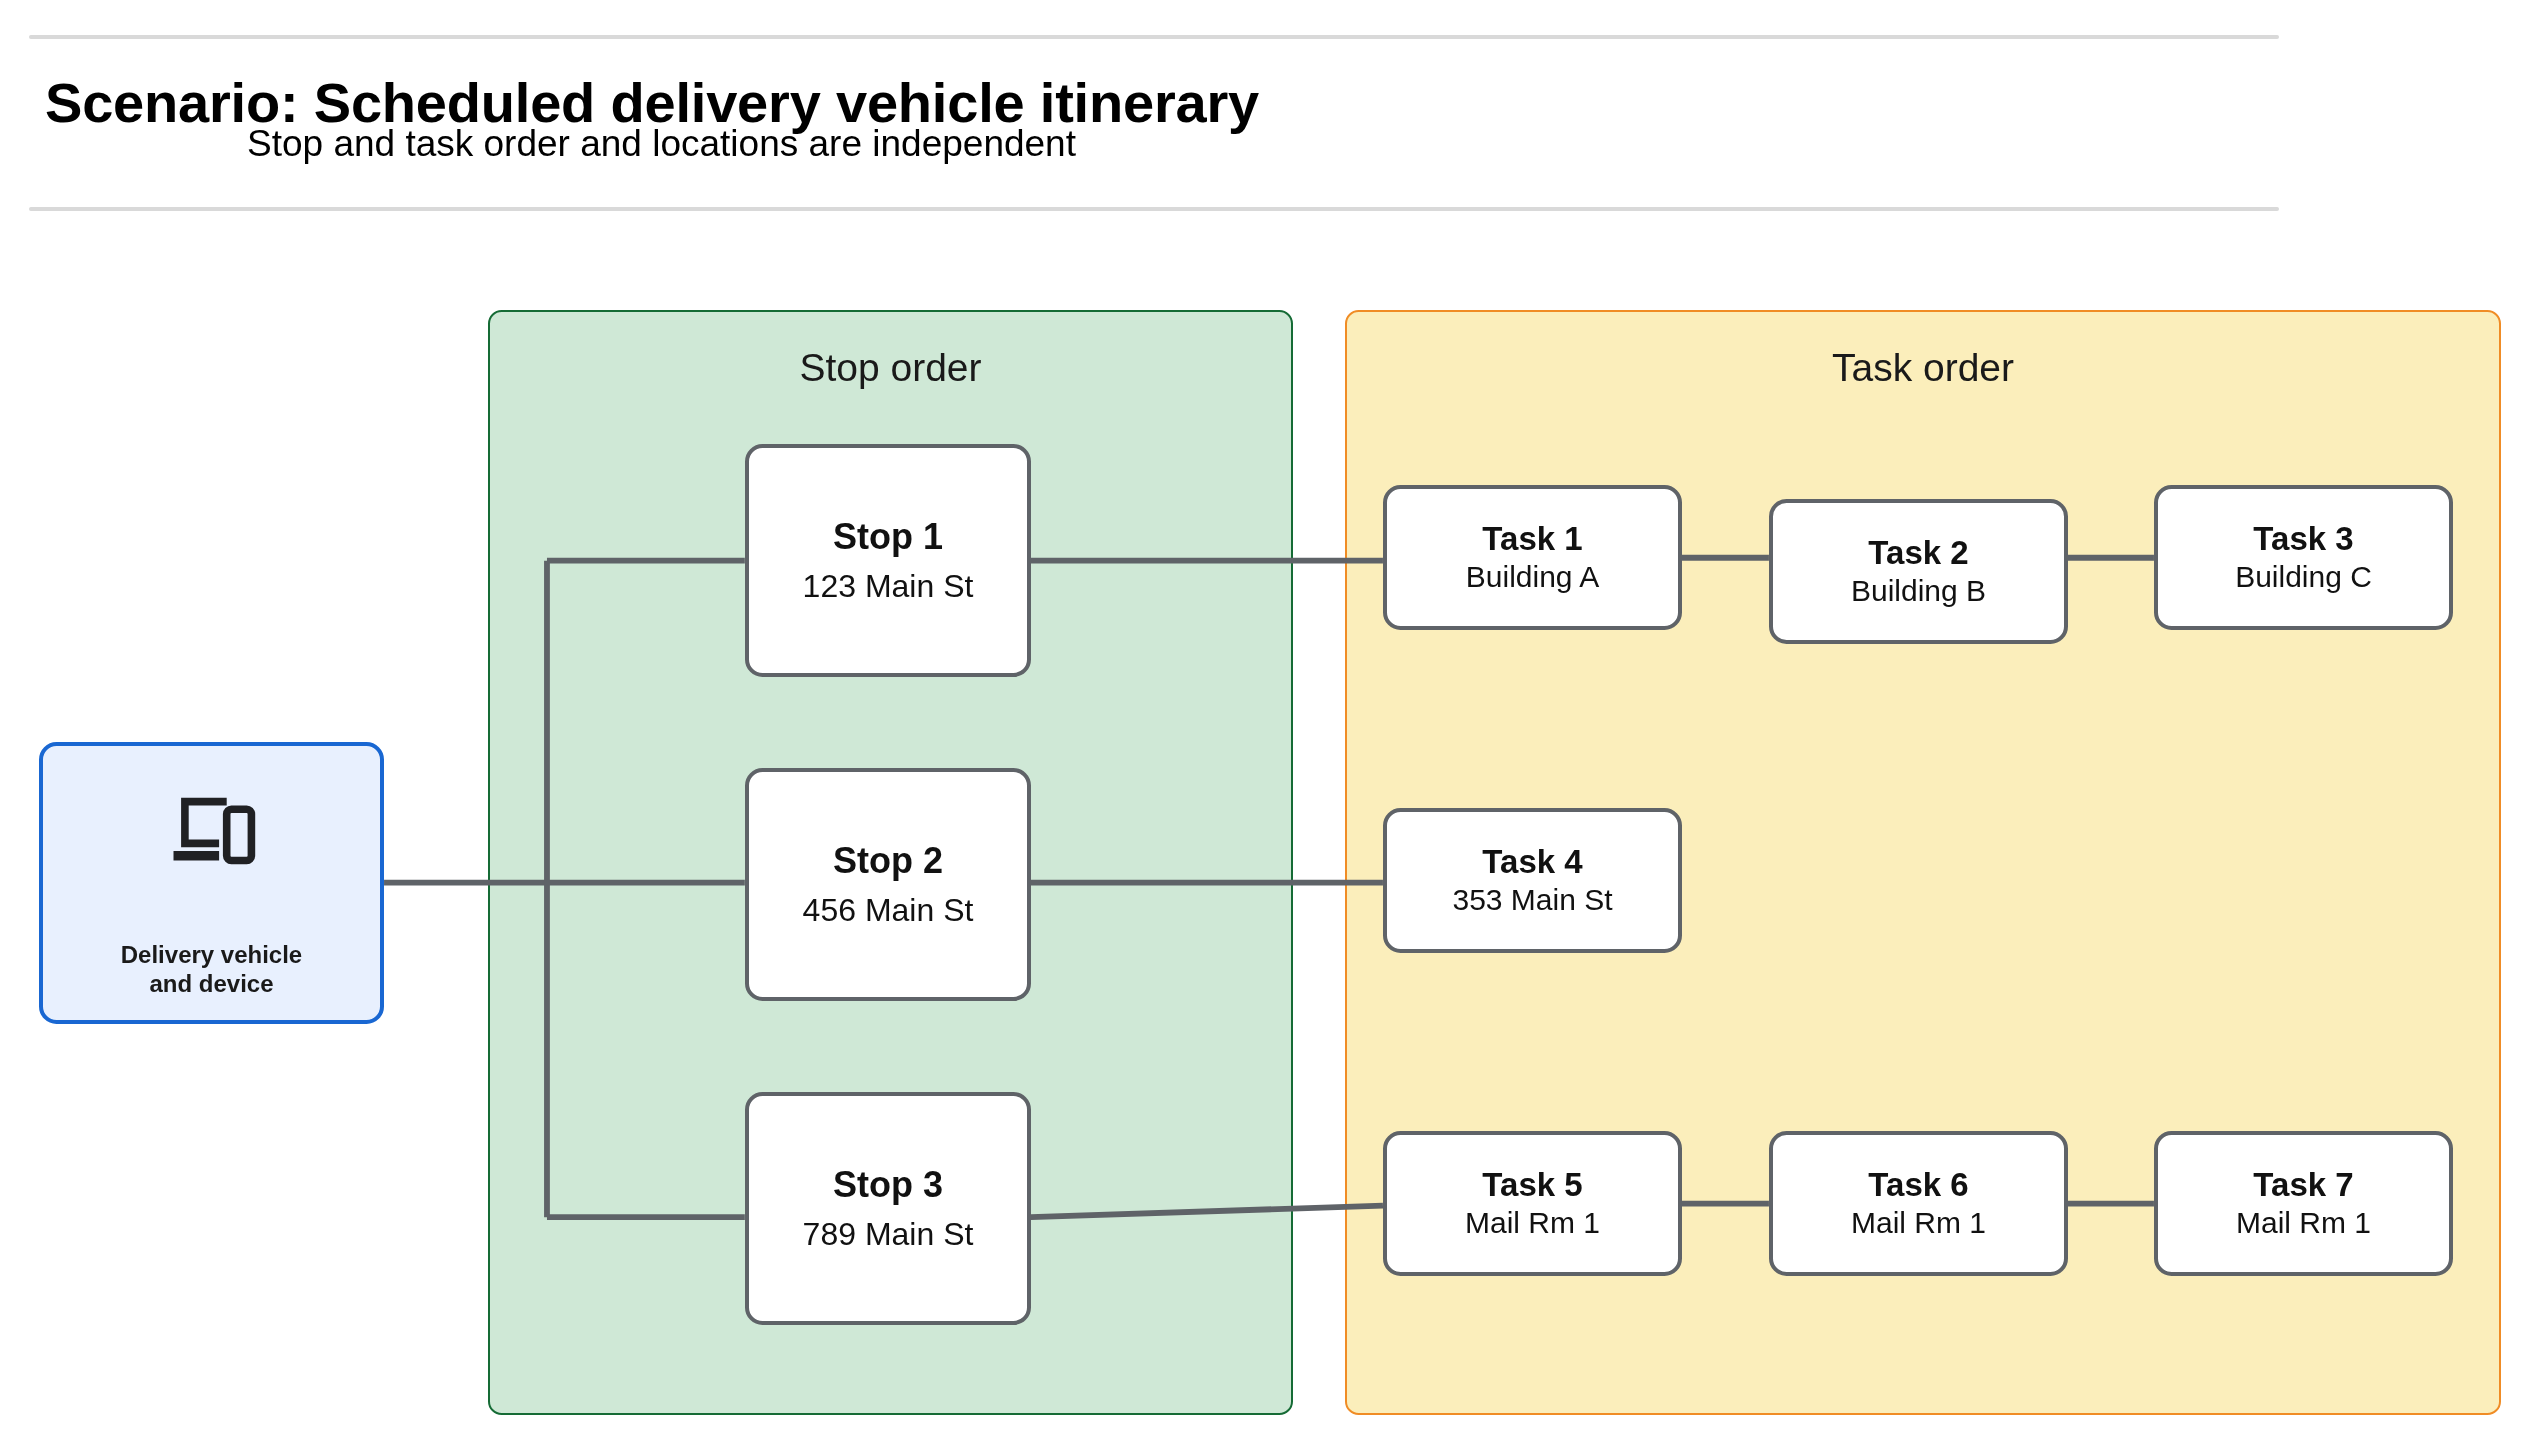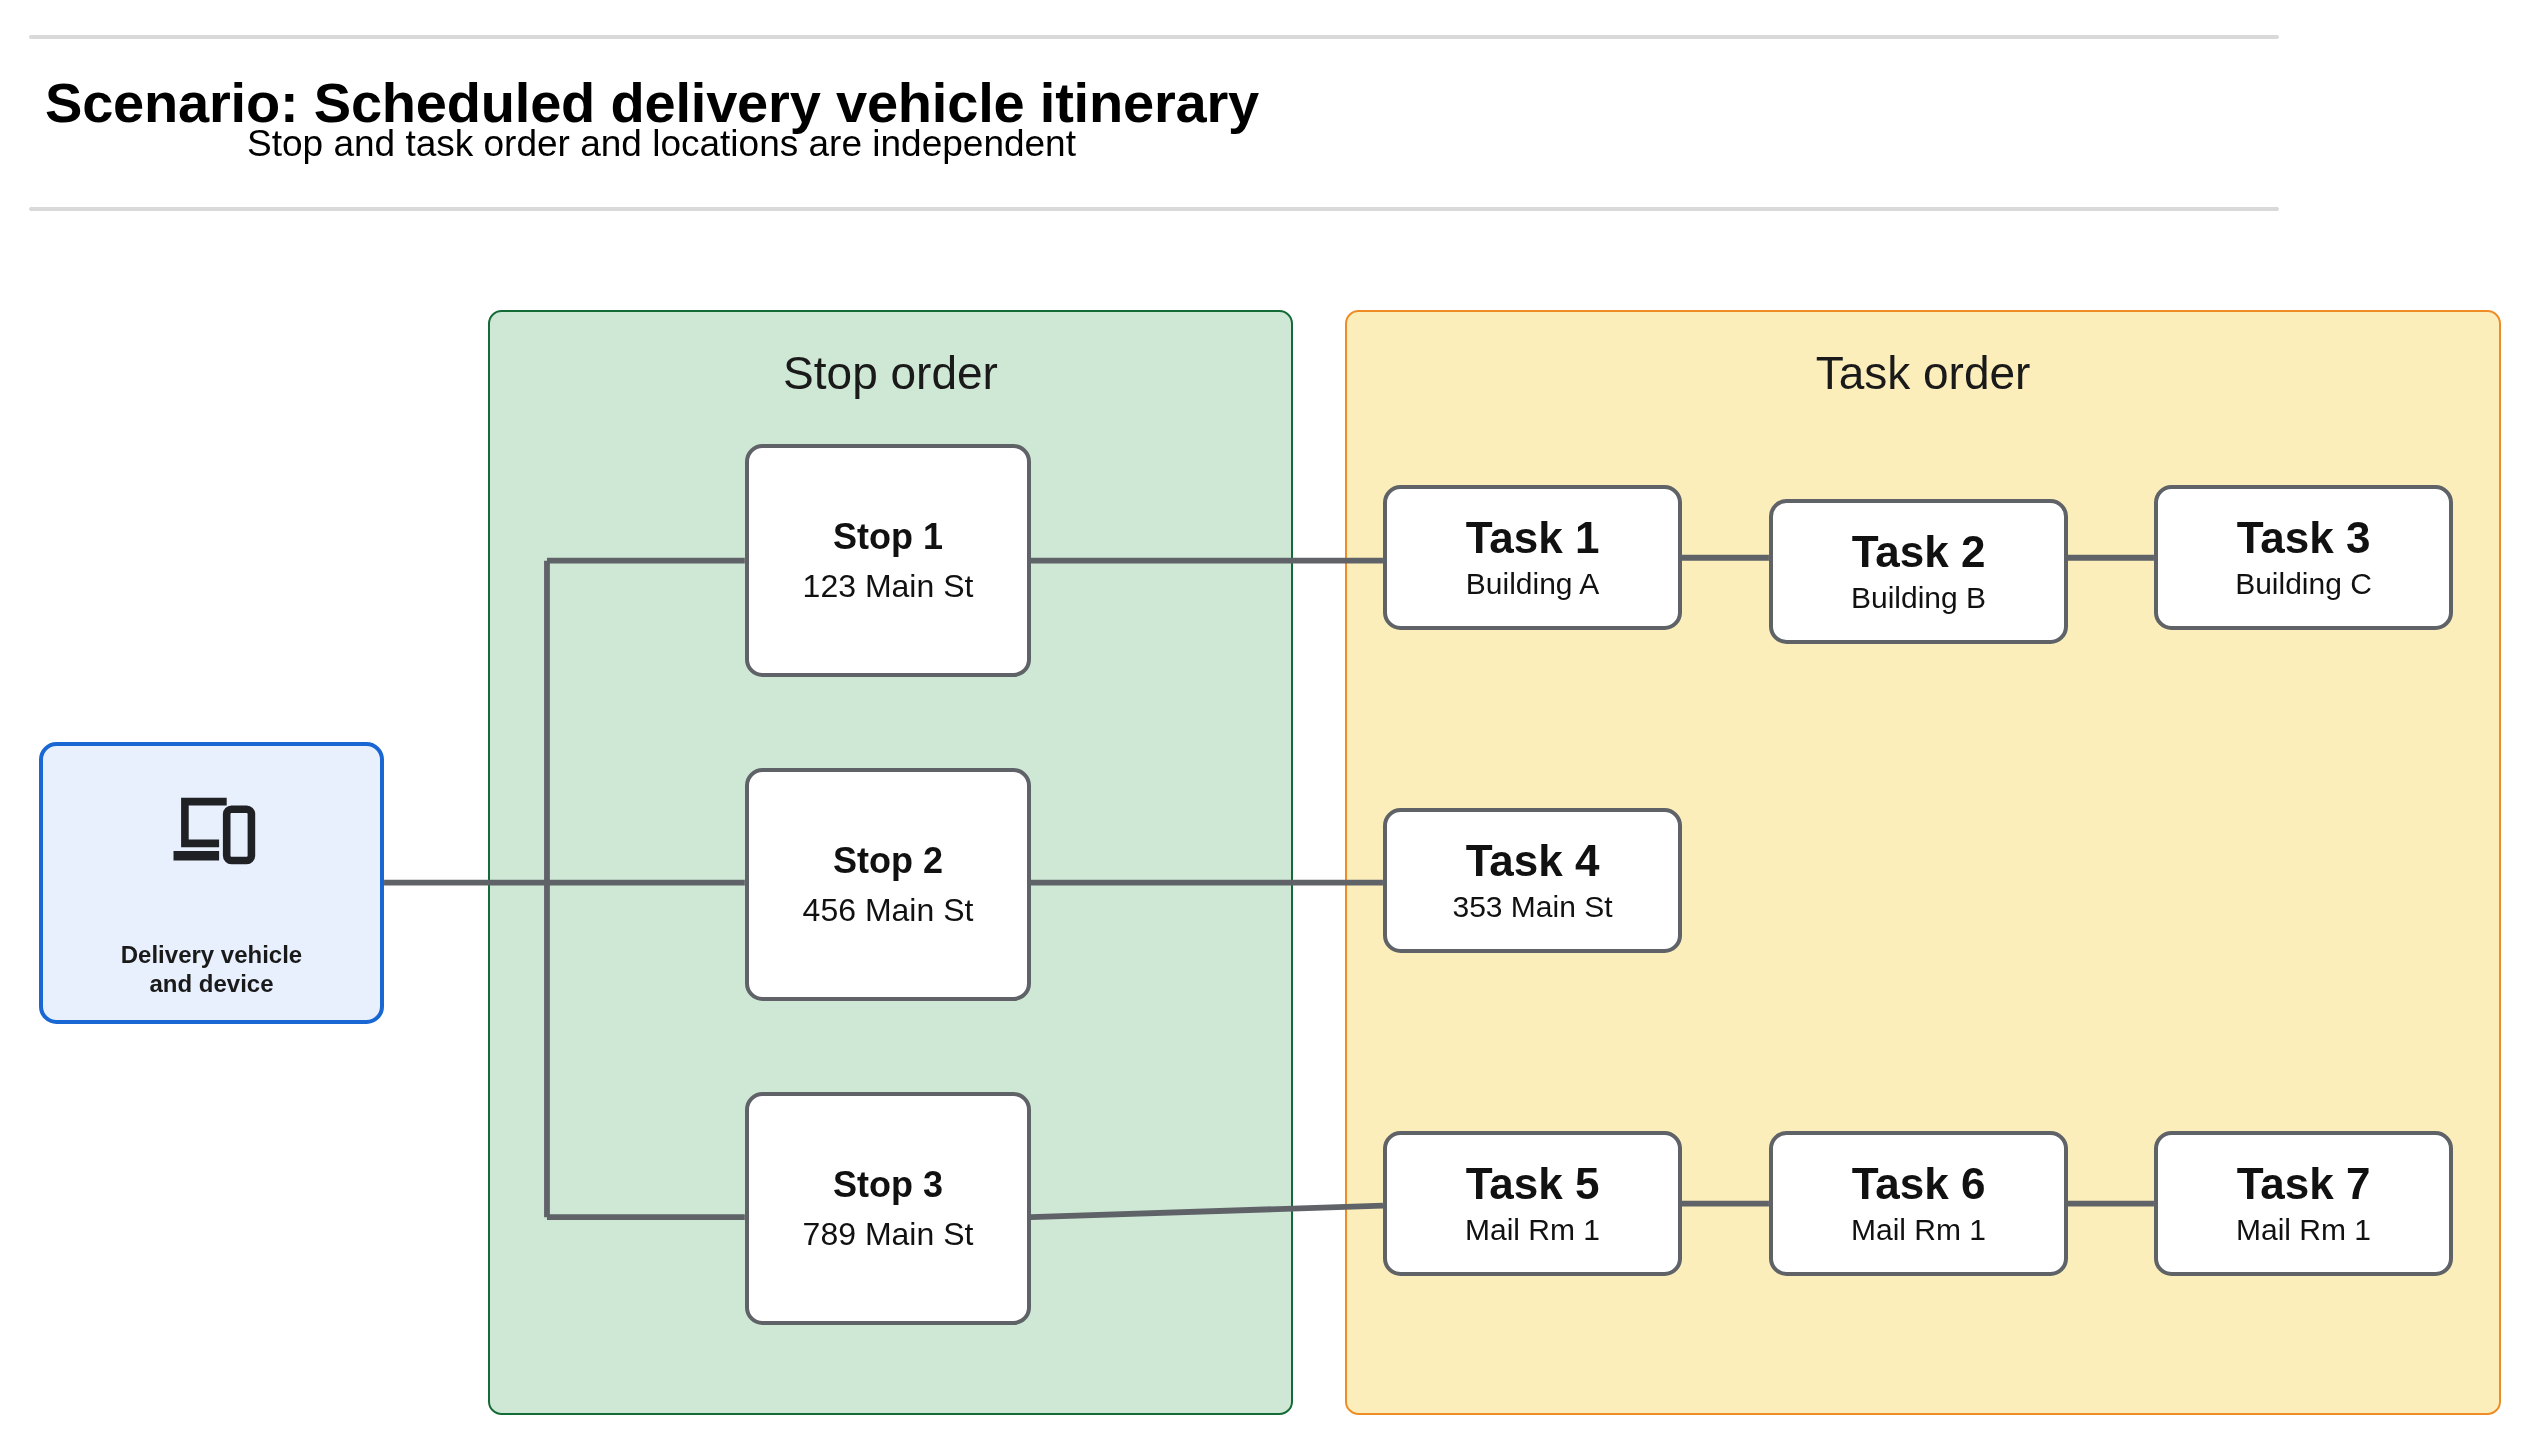--- a/index.html
+++ b/index.html
@@ -72,21 +72,21 @@
     height: 1105px;
     background: #fbeebb;
     border: 2.9px solid #f08c25;
   }
   .panel-title {
     position: absolute;
     top: 34px;
     left: 0;
     width: 100%;
     text-align: center;
-    font-size: 46px;
+    font-size: 39px;
     font-weight: 400;
     color: #1a1a1a;
   }
 
   
   #wires {
     position: absolute;
     left: 0;
     top: 0;
     width: 2538px;
@@ -129,21 +129,21 @@
 
   
   .task-node { width: 299px; height: 145px; }
   #task-0 { left: 1383px; top: 485px; }
   #task-1 { left: 1769px; top: 499px; }
   #task-2 { left: 2154px; top: 485px; }
   #task-3 { left: 1383px; top: 808px; }
   #task-4 { left: 1383px; top: 1131px; }
   #task-5 { left: 1769px; top: 1131px; }
   #task-6 { left: 2154px; top: 1131px; }
-  .task-node .n-title { font-size: 44px; }
+  .task-node .n-title { font-size: 33px; }
   .task-node .n-sub   { font-size: 30px; margin-top: 1.9px; }
 
   
   #vehicle-node {
     position: absolute;
     left: 39px;
     top: 742px;
     width: 345px;
     height: 282px;
     box-sizing: border-box;

